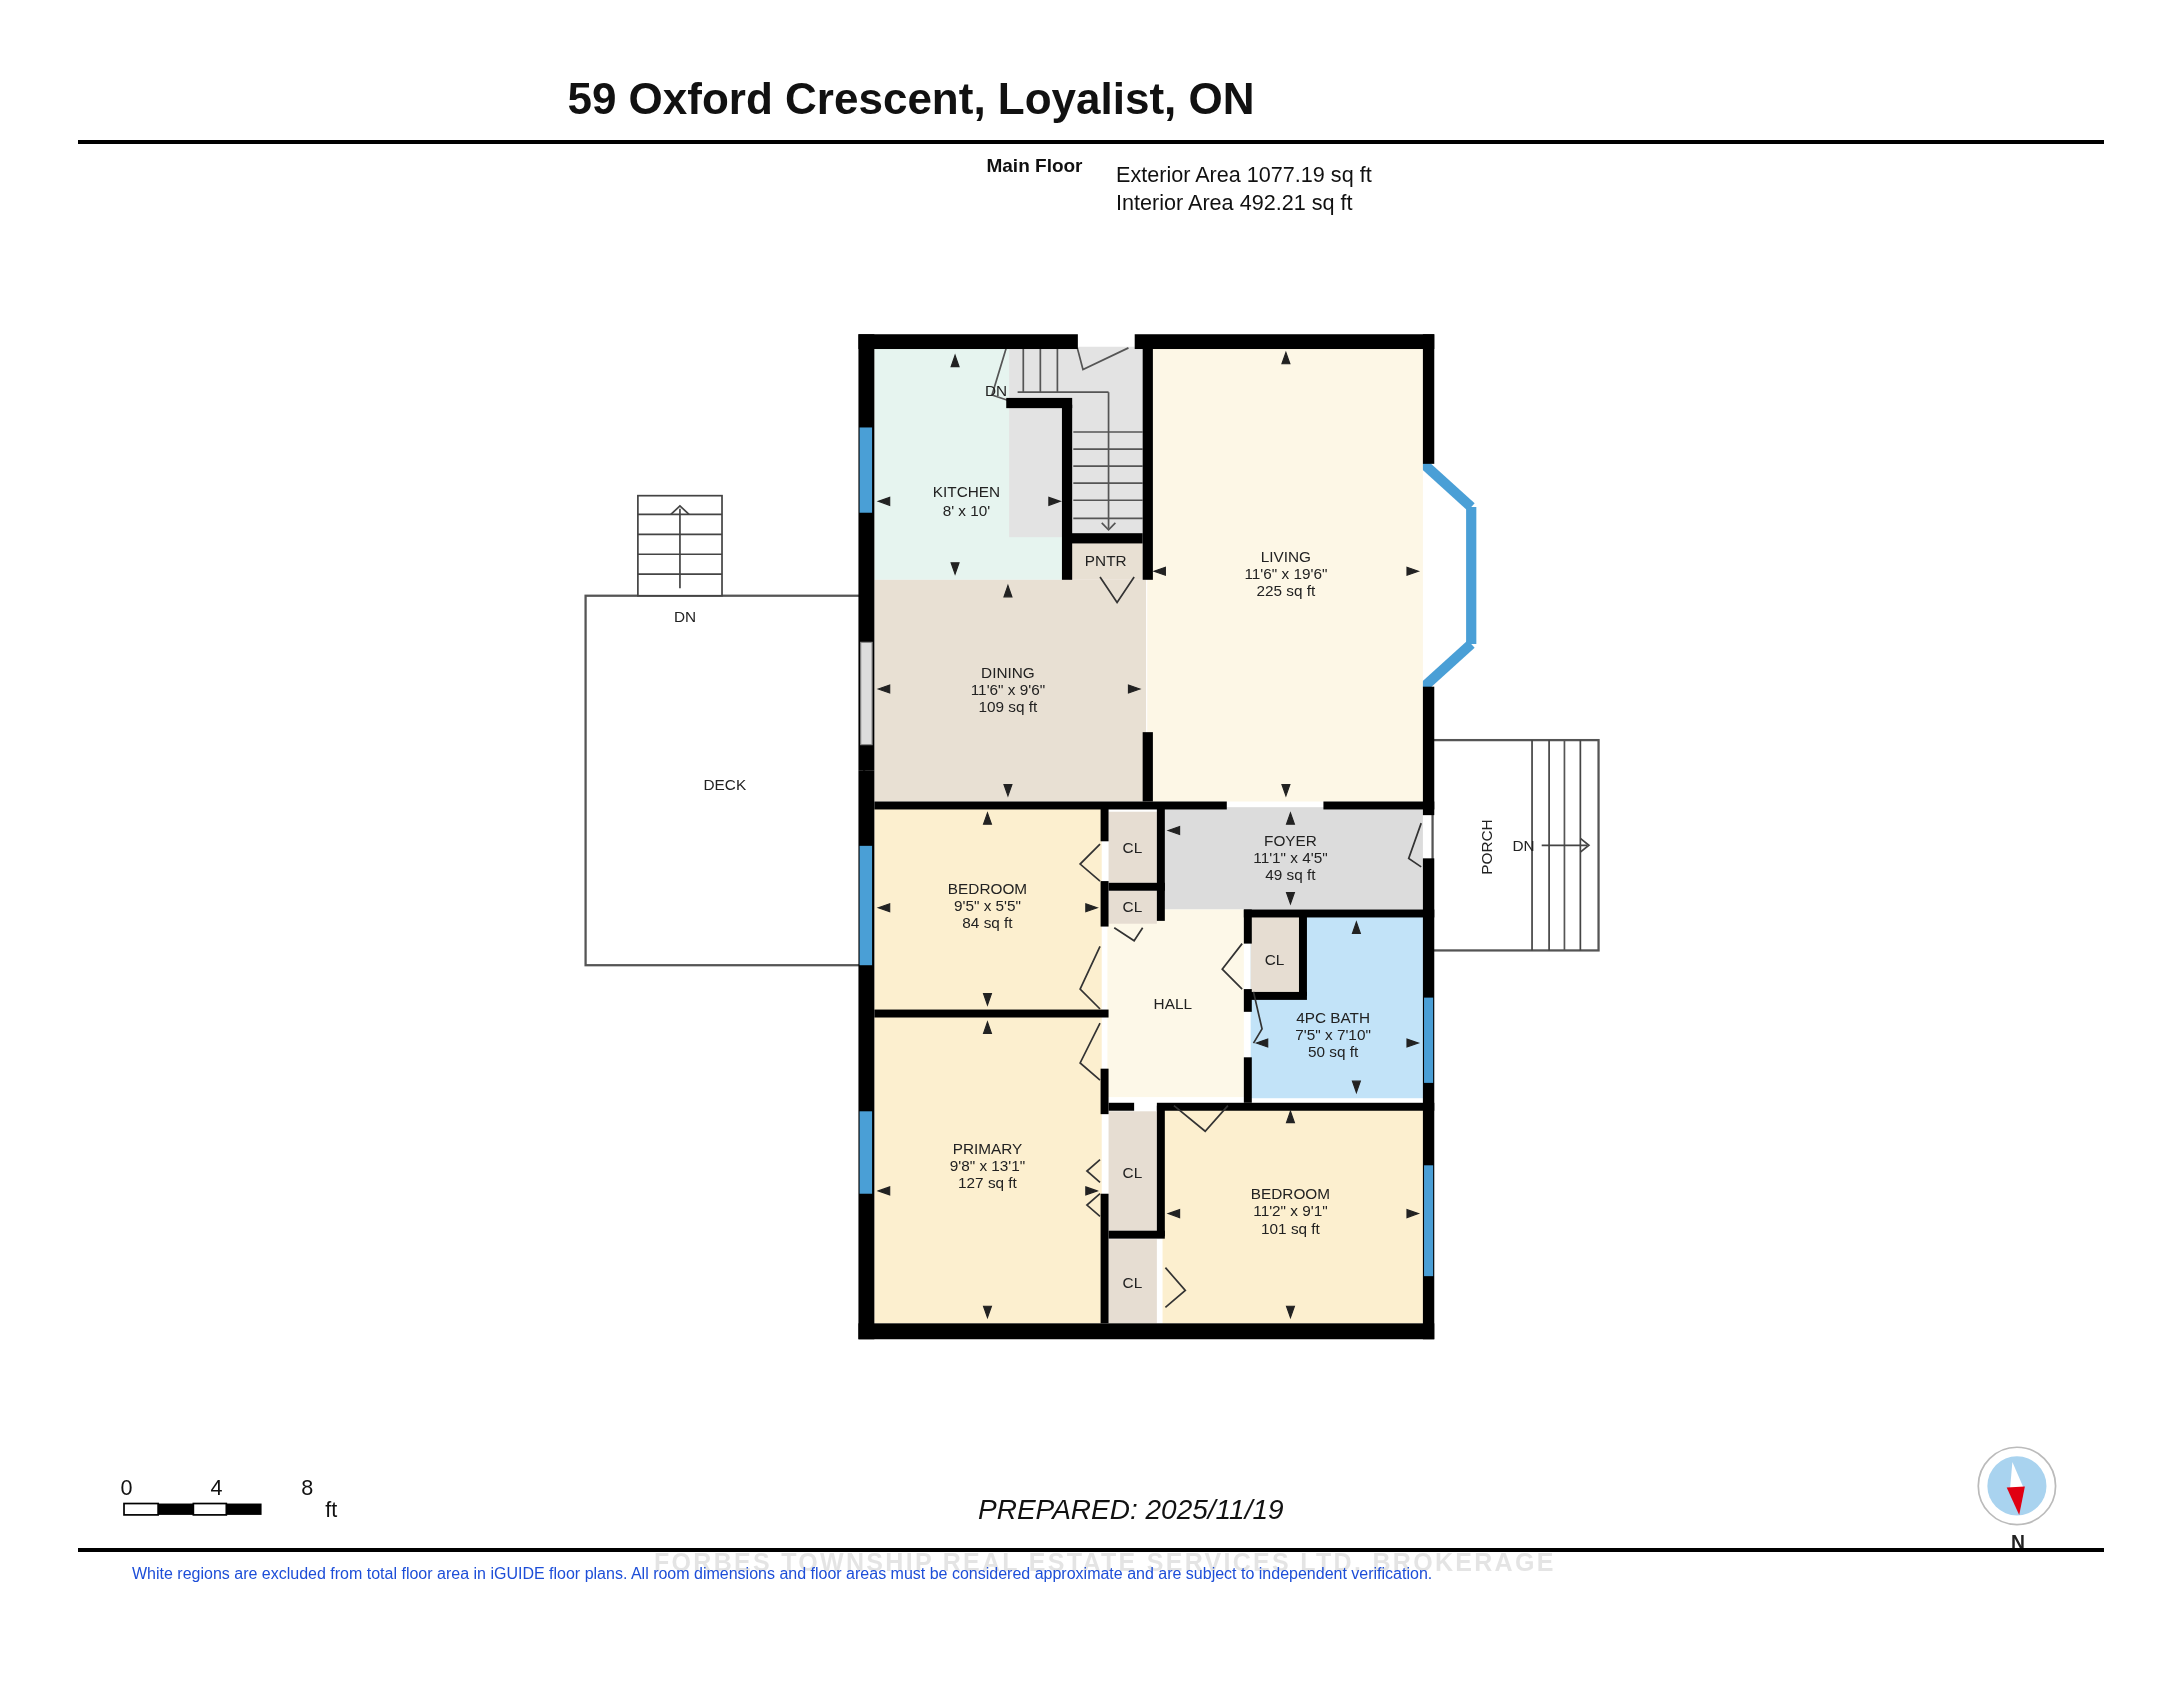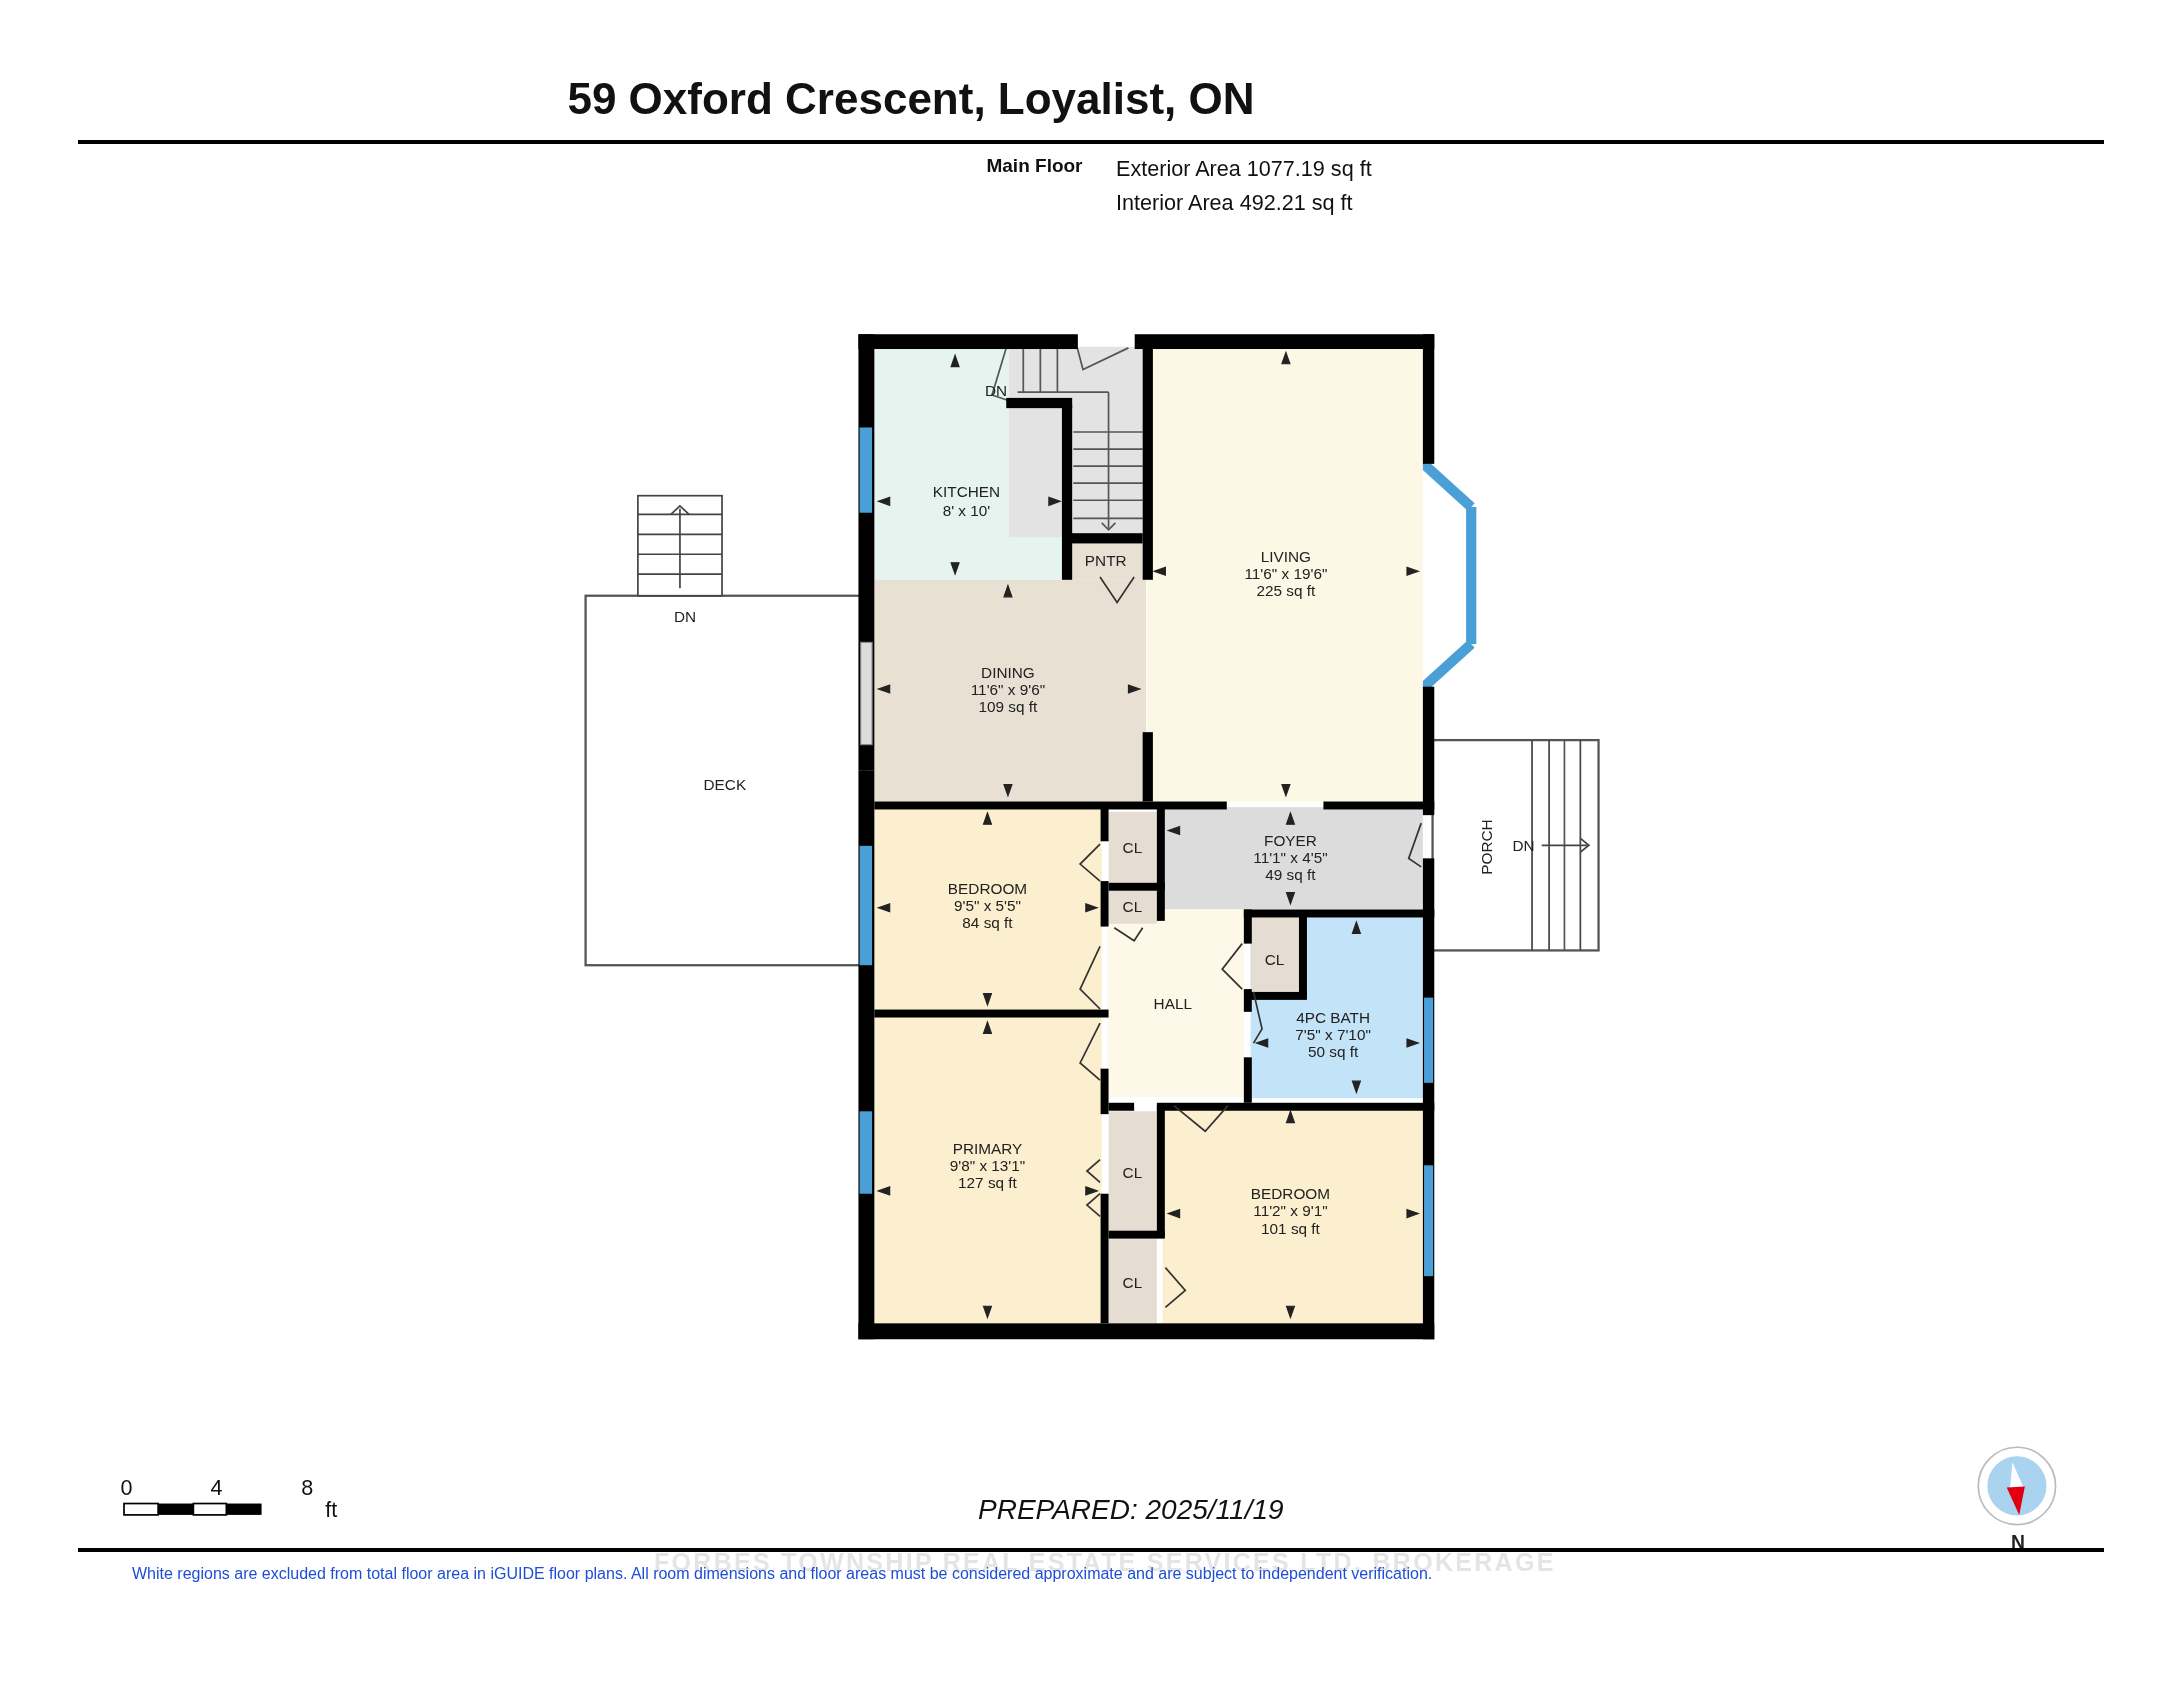--- a/index.html
+++ b/index.html
@@ -14,21 +14,21 @@
   .footnote { left:86px; top:1565px; font-size:16px; color:#1d4ed8;margin-left:46px; }
   .watermark { left:654px; top:1548px; font-size:25px; color:#cfcfcf; font-weight:bold; letter-spacing:2.3px; opacity:0.55; }
 </style>
 </head>
 <body>
 
 <div class="abs title">59 Oxford Crescent, Loyalist, ON</div>
 <div class="abs rule" style="top:140px;"></div>
 
 <div class="abs floor-name">Main Floor</div>
-<div class="abs area-line" style="top:156px;text-align:center;">Exterior Area 1077.19 sq ft</div>
+<div class="abs area-line" style="top:162px;text-align:center;">Exterior Area 1077.19 sq ft</div>
 <div class="abs area-line" style="top:190px;">Interior Area 492.21 sq ft</div>
 
 <svg class="abs" style="left:0;top:0;" width="2183" height="1686" viewBox="0 0 3840 2966">
   <defs>
     <marker id="ah" viewBox="0 0 10 10" refX="5" refY="5" markerWidth="6" markerHeight="6" orient="auto-start-reverse">
       <path d="M0,0 L10,5 L0,10 z" fill="#222"></path>
     </marker>
   </defs>
 
   <g>

